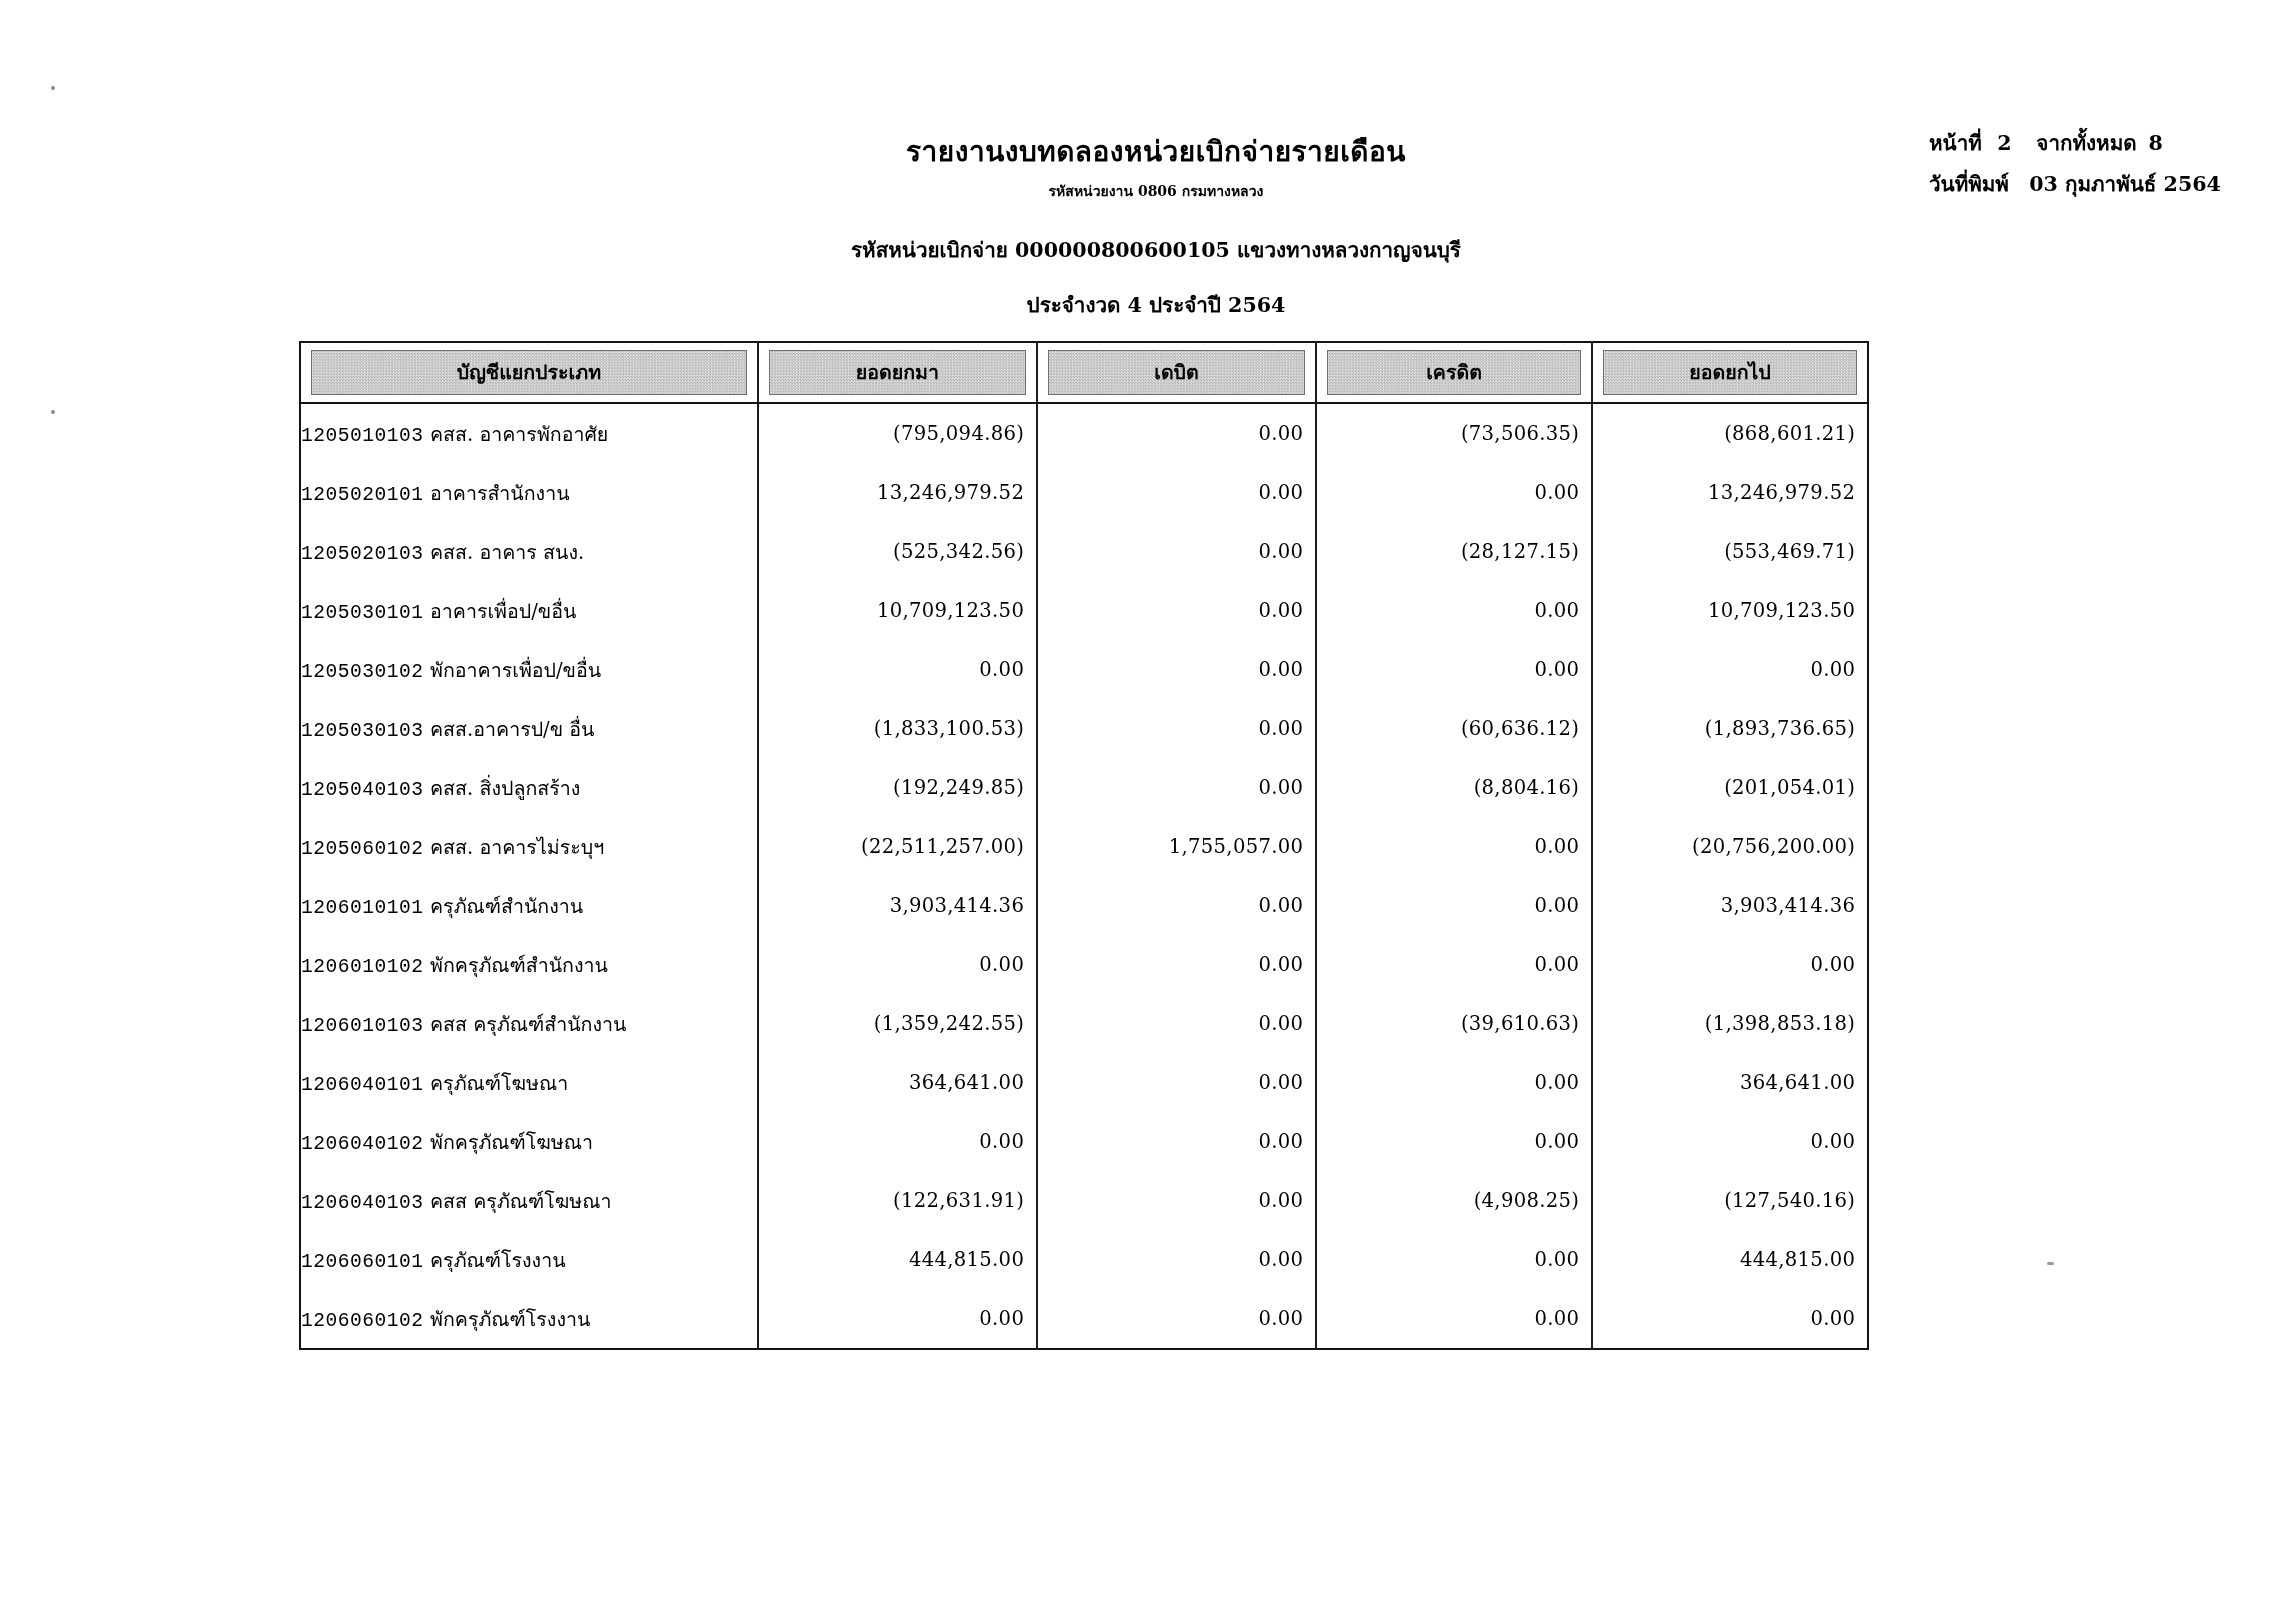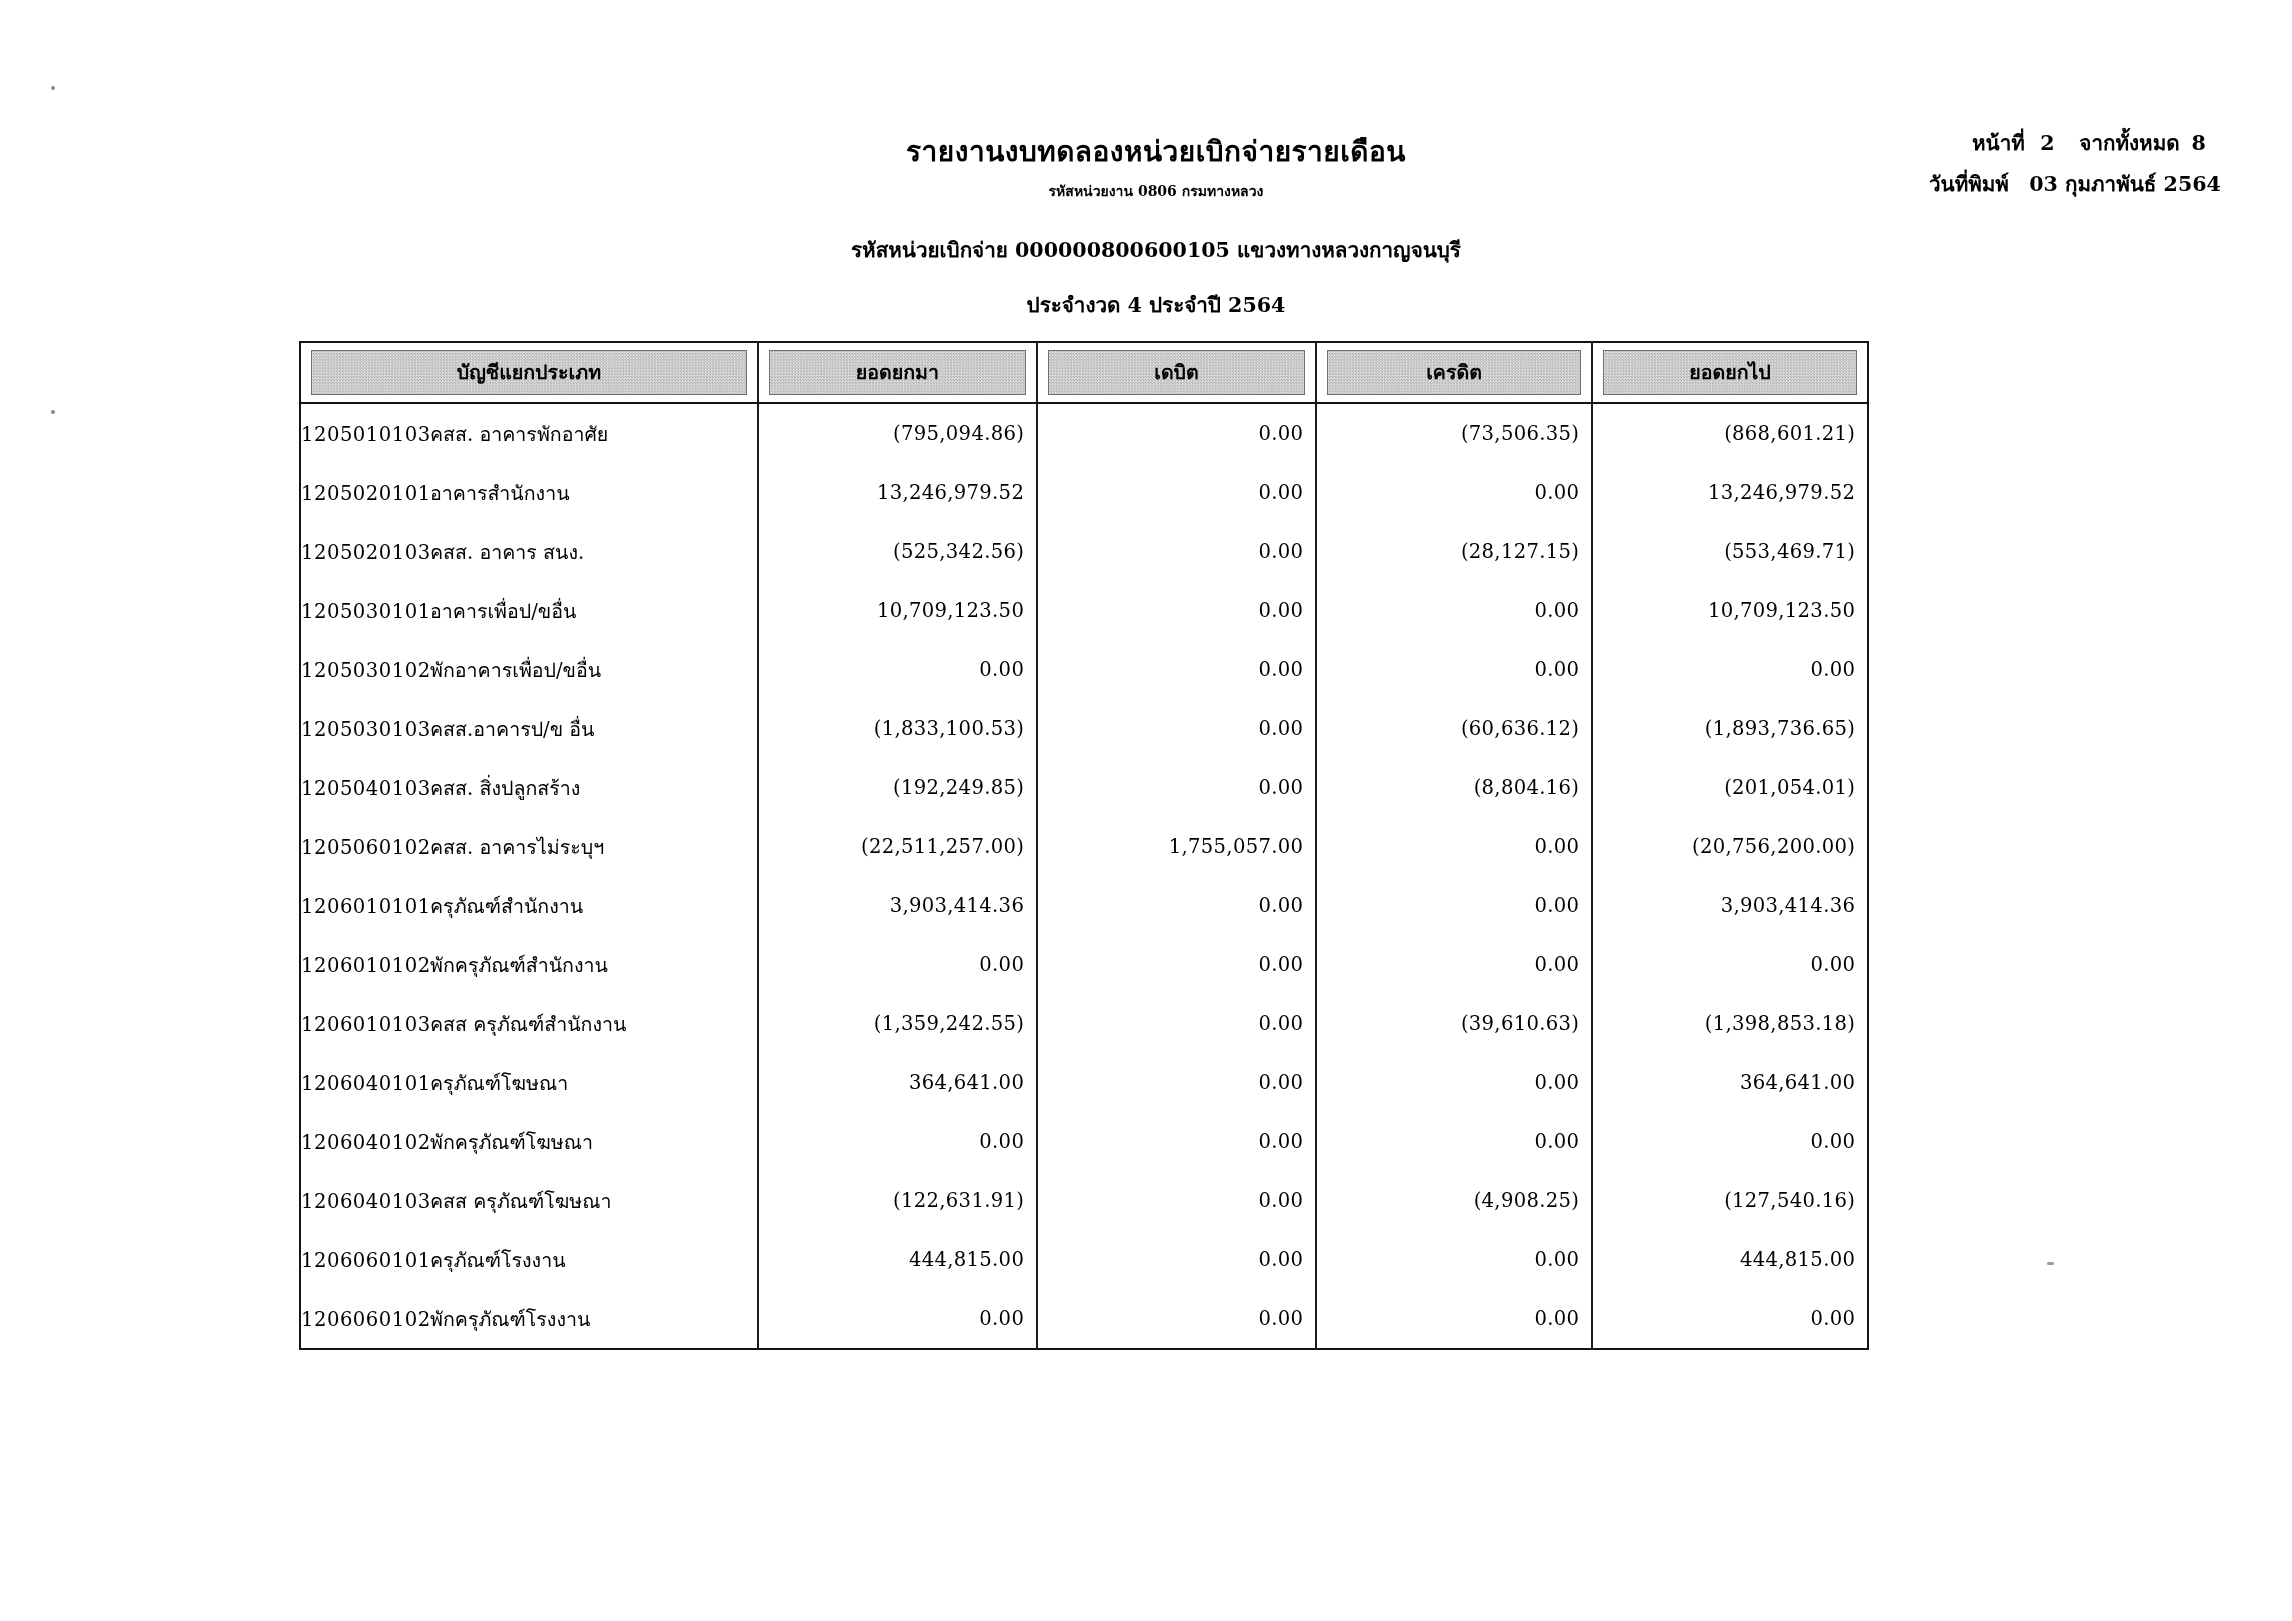--- a/index.html
+++ b/index.html
@@ -12,42 +12,42 @@
   
   .report-header{position:absolute;left:372px;top:0;width:1568px;text-align:center;}
   .rh-line{position:absolute;left:0;width:100%;font-weight:bold;}
   .rh-title   {top:129px;font-size:28px;letter-spacing:0.5px;}
   .rh-agency  {top:180px;font-size:14px;}
   .rh-unit    {top:233px;font-size:20.6px;}
   .rh-period  {top:288px;font-size:20.6px;}
   
   .page-meta{position:absolute;left:1929px;top:123px;font-size:20.6px;font-weight:bold;line-height:41px;white-space:nowrap;}
   .page-meta .cell{display:inline-block;vertical-align:top;}
-  .pm-w1{width:61px;margin-left:43px;}  
+  .pm-w1{width:61px;}  
   .pm-w2{width:32px;}  
   .pm-w3{width:105px;} 
   .pm-lbl2{width:93px;}
   
   .doc-table{
     position:absolute;left:299px;top:341px;width:1570px;
     border-collapse:collapse;table-layout:fixed;
   }
   .doc-table th,.doc-table td{border:0;padding:0;vertical-align:middle;}
   .doc-table{border:2.9px solid #141414;}
   .doc-table th+th, .doc-table td+td{border-left:2px solid #1d1d1d;}
   .doc-table thead th{border-bottom:2.9px solid #141414;height:59px;}
   .doc-table tbody td{height:59px;font-size:19.6px;}
   .shade{
     margin:6.9px 9.8px;height:43px;line-height:43px;text-align:center;
     font-weight:bold;font-size:19.6px;color:#000;
     background:repeating-conic-gradient(#b2b2b2 0% 25%, #eaeaea 0% 50%) 0 0 / 2.9px 2.9px;
     border:1px solid #6e6e6e;
   }
   .cell-account{padding-left:9.8px;}
-  .acct-code{display:inline-block;width:109px;letter-spacing:0.5px;}
+  .acct-code{display:inline-block;width:109px;letter-spacing:0.5px;font-family:Liberation Mono, monospace;}
   .acct-name{display:inline-block;margin-left:20px;}
   .num{text-align:right;padding-right:11.8px !important;letter-spacing:0.3px;}
   
   .speck{position:absolute;background:#8a8a8a;border-radius:50%;}
   .sp1{left:51px;top:86px;width:3.9px;height:3.9px;}
   .sp2{left:51px;top:410px;width:3.9px;height:3.9px;}
   .sp3{left:2047px;top:1262px;width:6.9px;height:2.9px;border-radius:2px;background:#9a9a9a;}
 </style>
 </head>
 <body>

